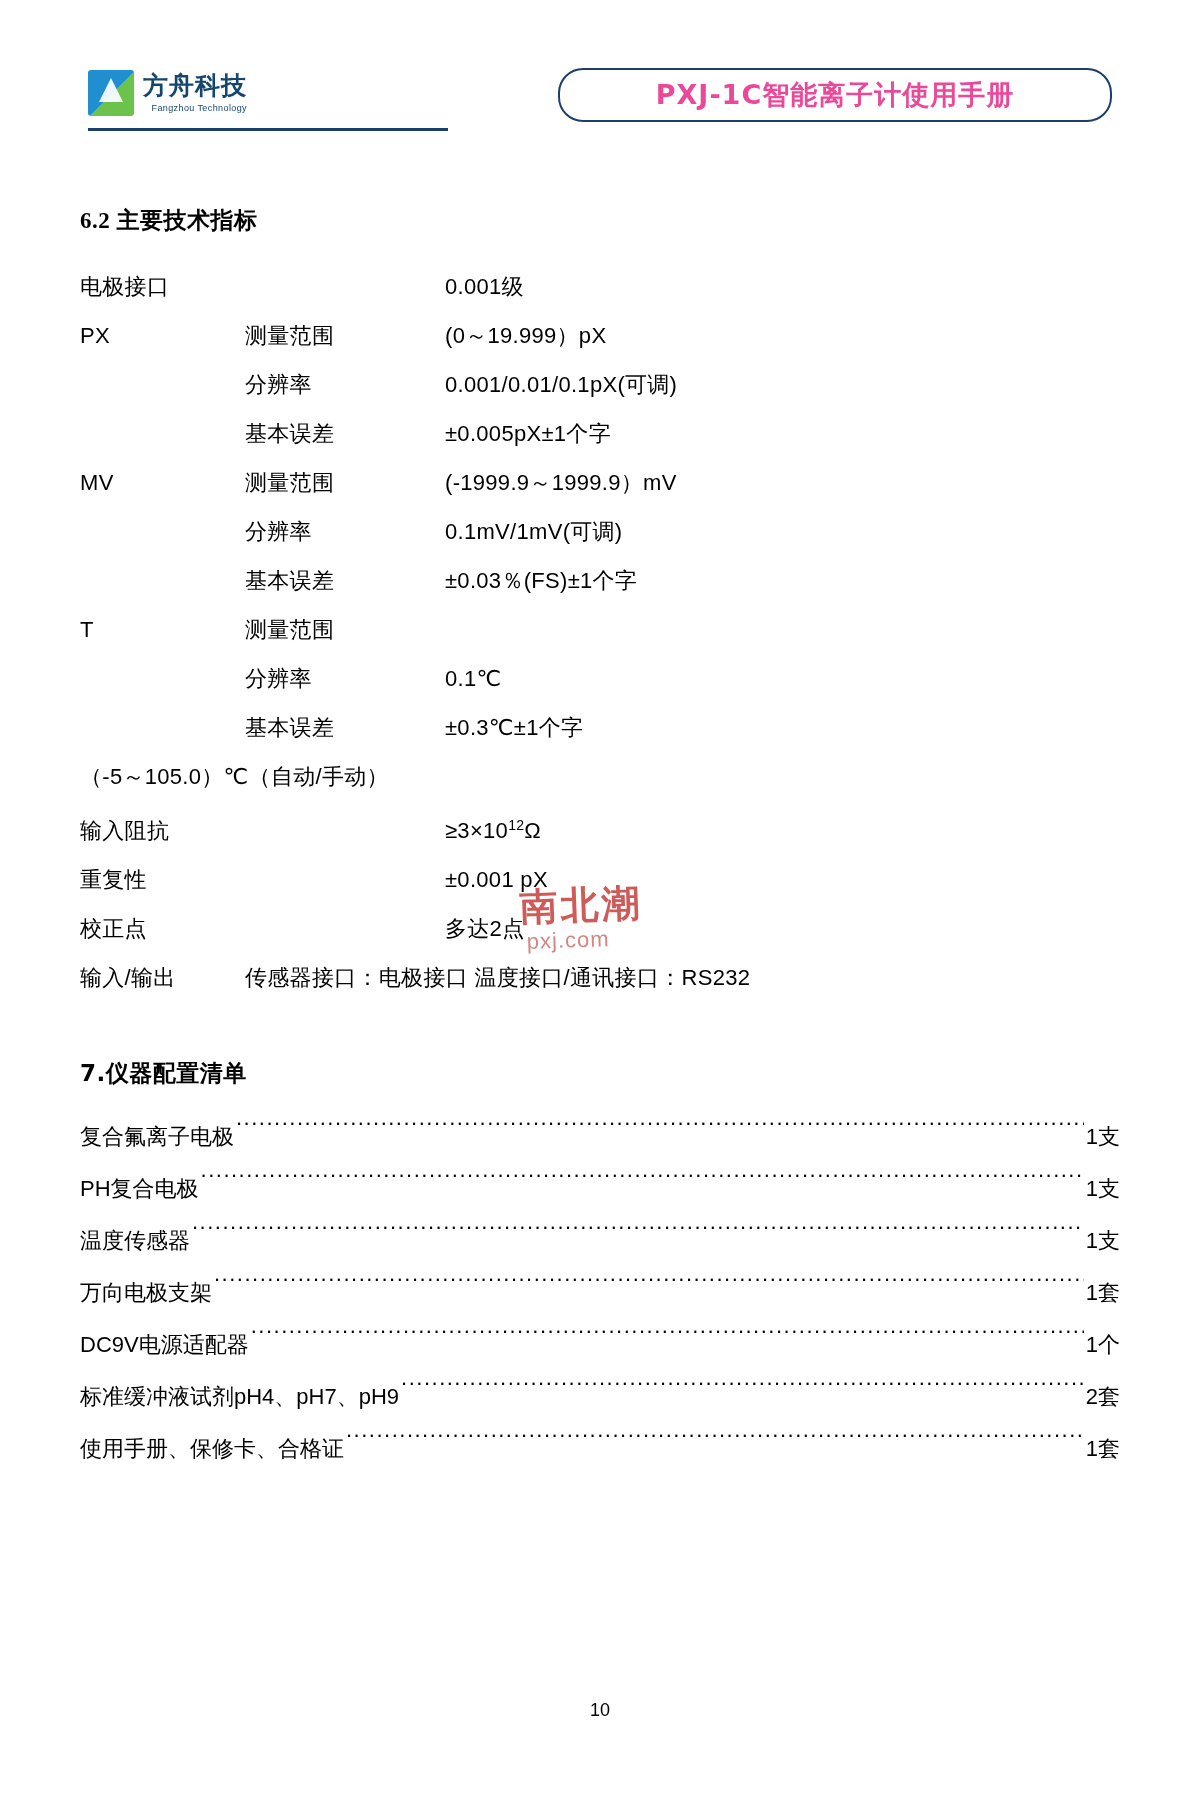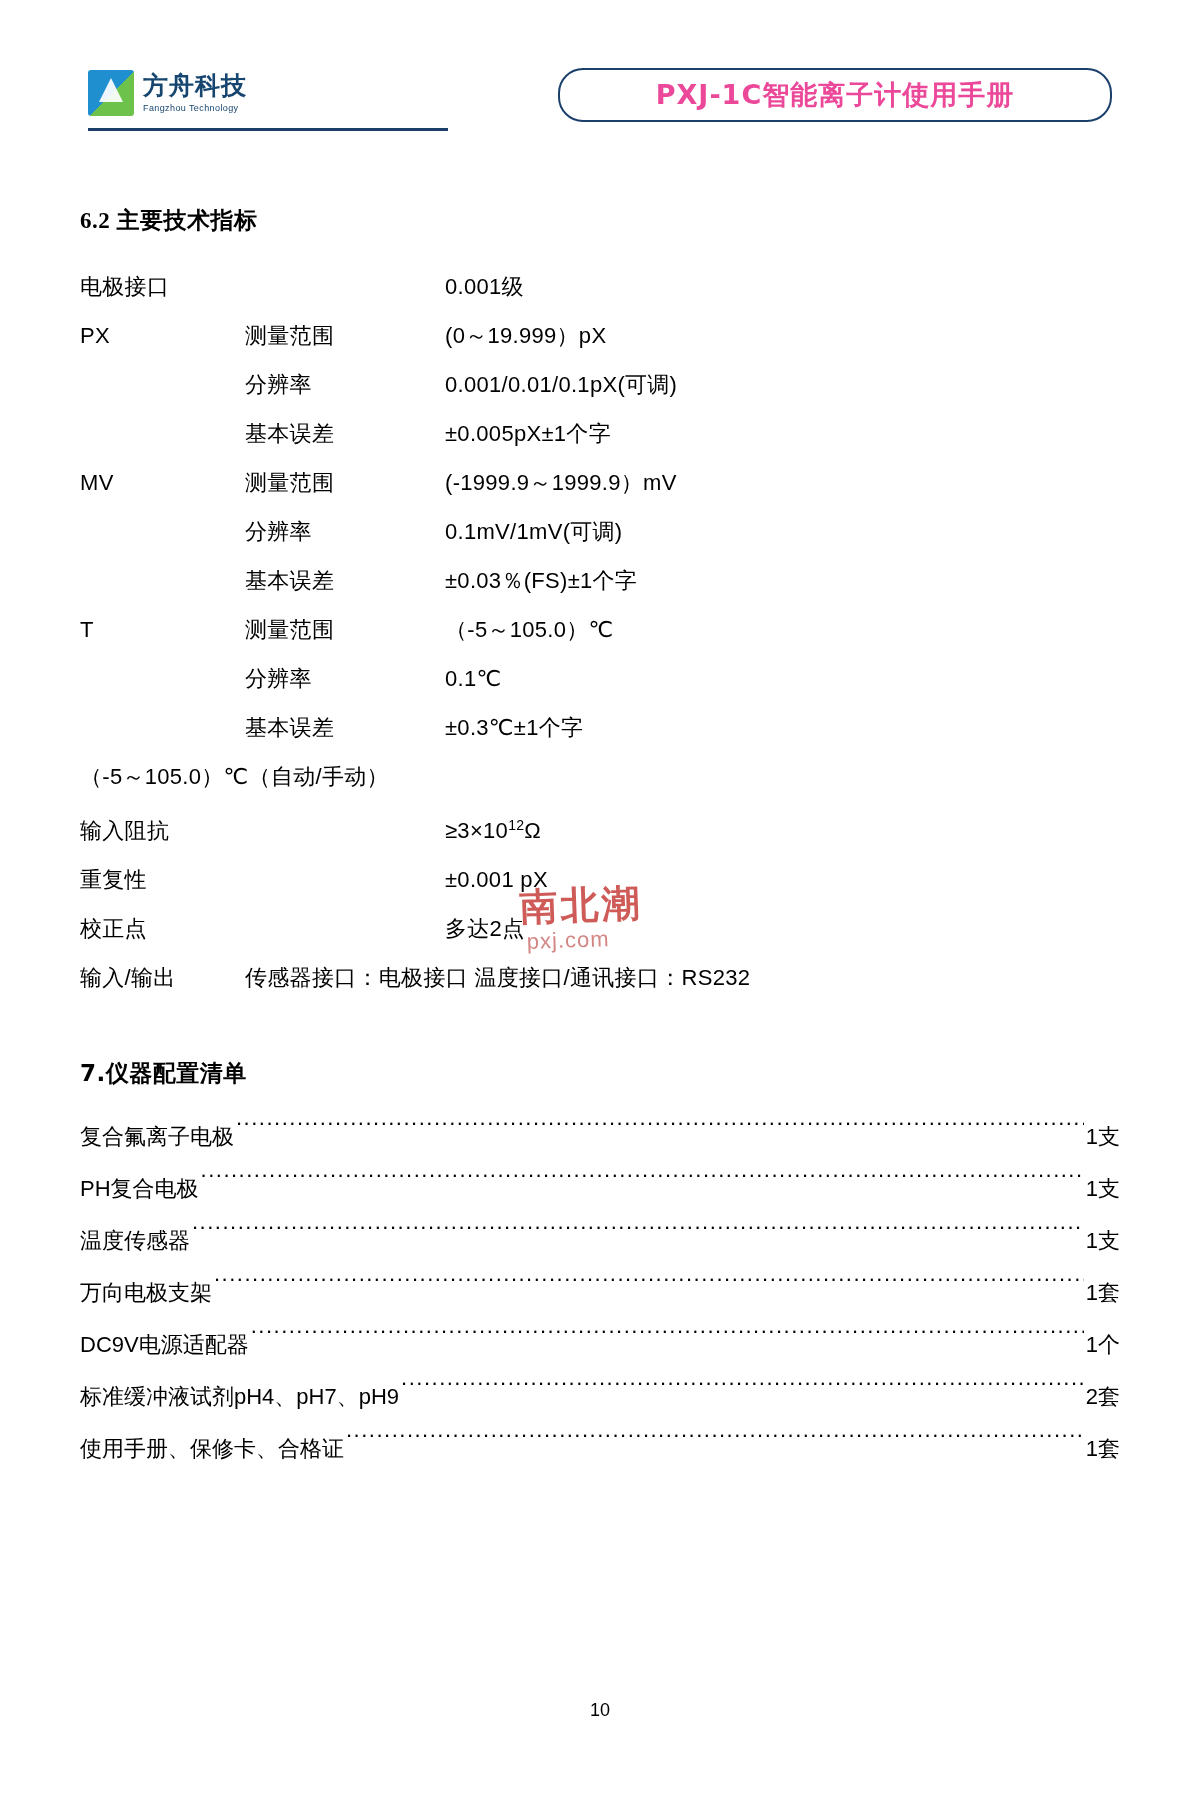--- a/index.html
+++ b/index.html
@@ -61,20 +61,21 @@
     letter-spacing: 1px;
     color: #16466f;
     line-height: 1.05;
     font-family: "DejaVu Sans", "Liberation Sans", sans-serif;
   }
   .logo-en {
     font-size: 9px;
     color: #16466f;
     letter-spacing: .4px;
     margin-top: 3px;
+    text-align: right;
   }
   .header-rule {
     position: absolute;
     left: 0;
     top: 60px;
     width: 360px;
     height: 3px;
     background: #1b3f6b;
   }
   .header-banner {
@@ -256,21 +257,20 @@
         <div class="c3">0.1mV/1mV(可调)</div>
       </div>
       <div class="spec-row">
         <div class="c1"></div>
         <div class="c2">基本误差</div>
         <div class="c3">±0.03％(FS)±1个字</div>
       </div>
       <div class="spec-row">
         <div class="c1">T</div>
         <div class="c2">测量范围</div>
-        <div class="c3">（-5～105.0）℃</div>
       </div>
       <div class="spec-row">
         <div class="c1"></div>
         <div class="c2">分辨率</div>
         <div class="c3">0.1℃</div>
       </div>
       <div class="spec-row">
         <div class="c1"></div>
         <div class="c2">基本误差</div>
         <div class="c3">±0.3℃±1个字</div>

